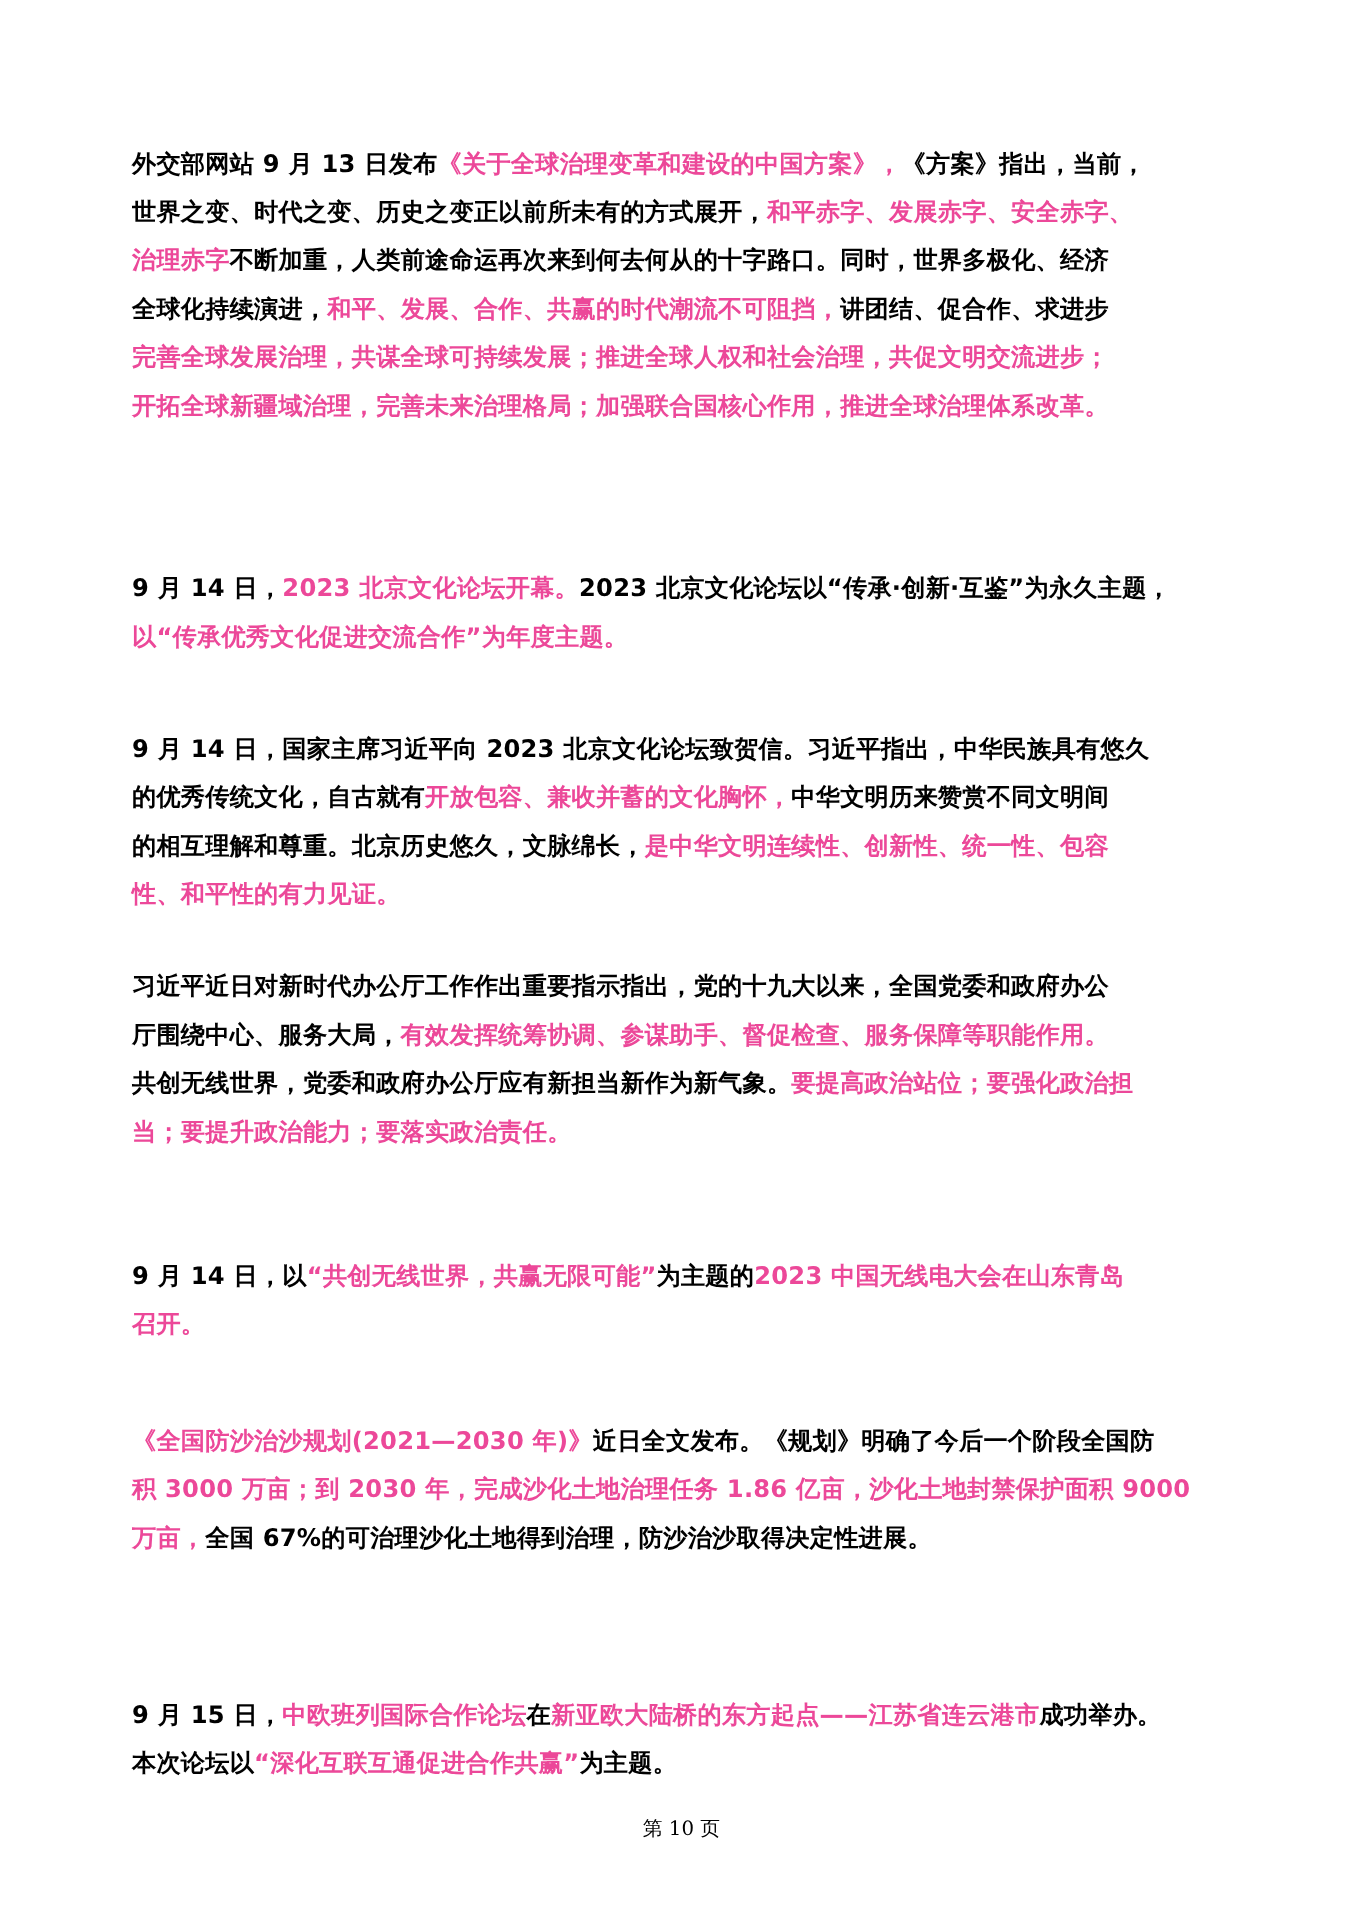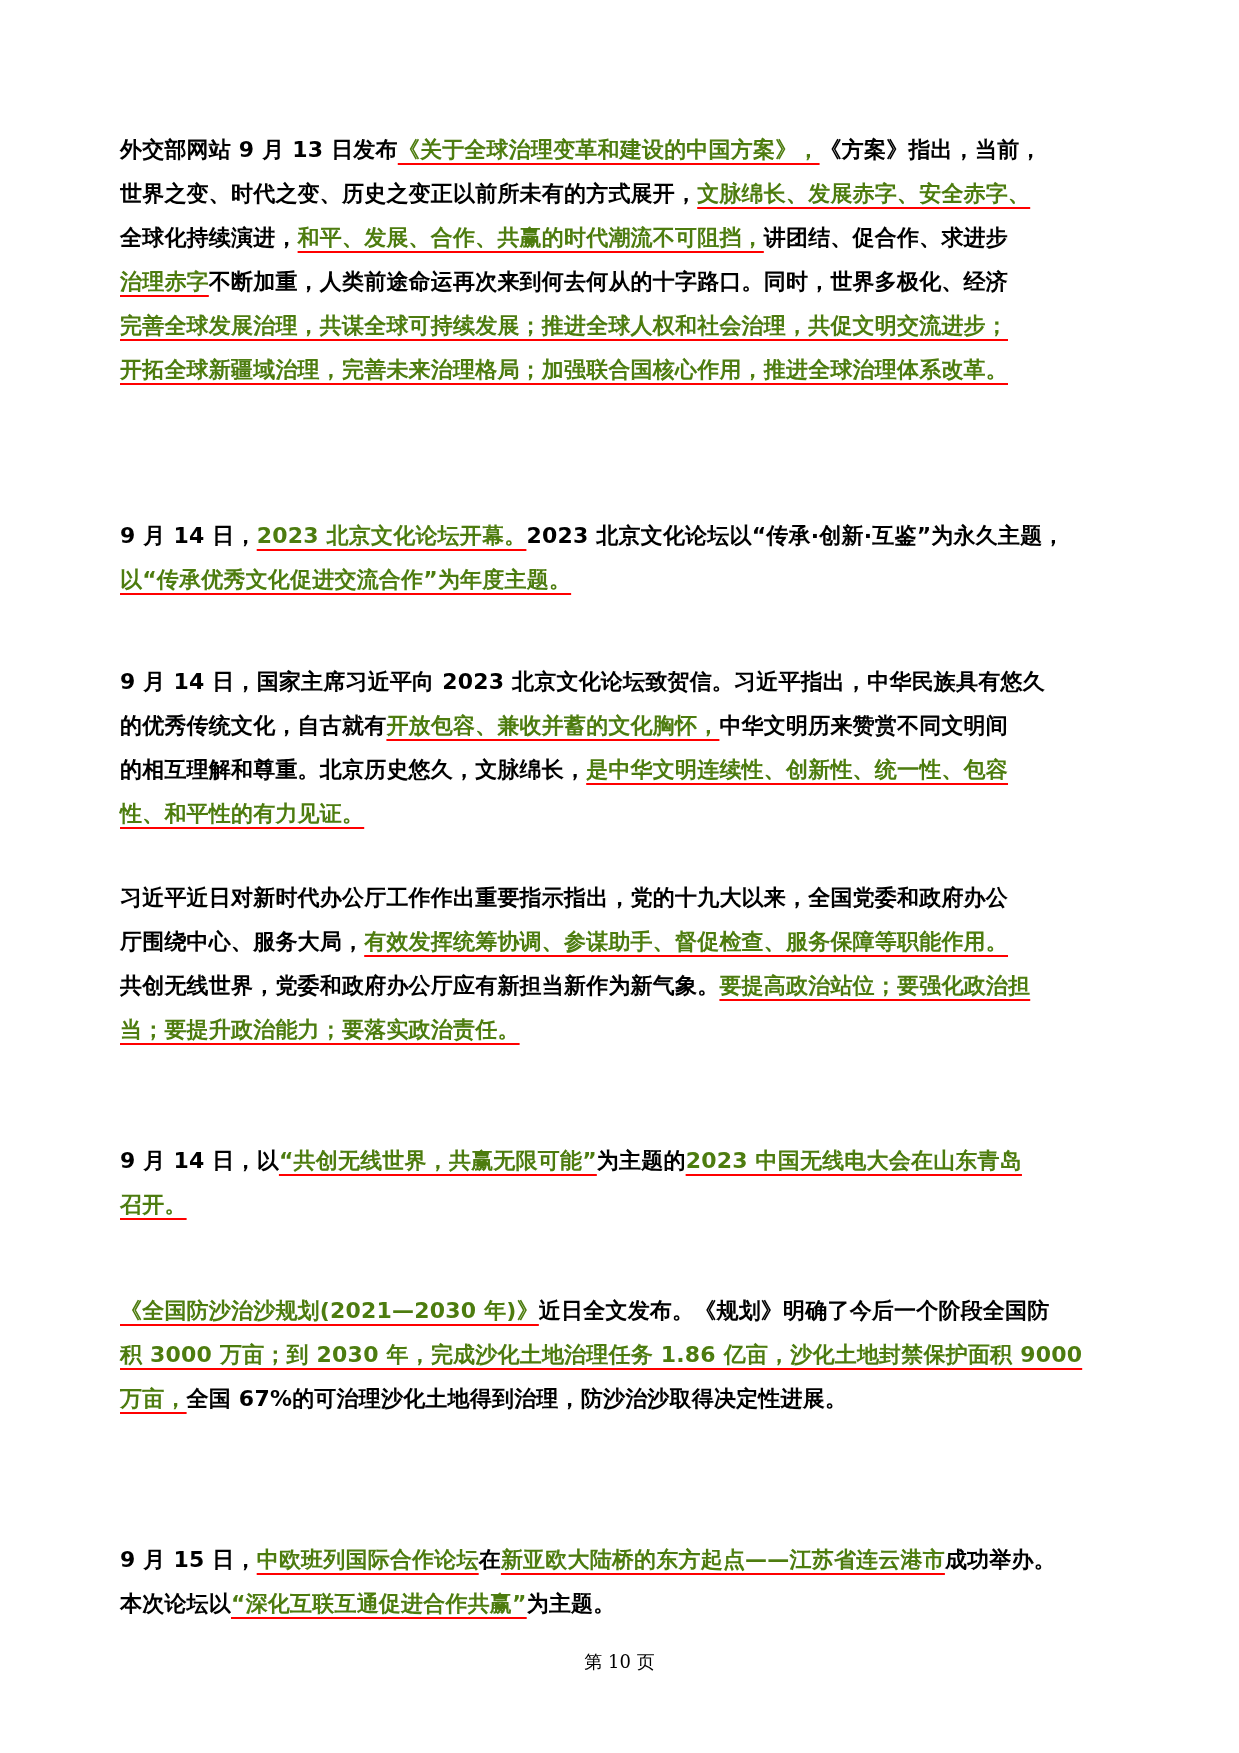--- a/index.html
+++ b/index.html
@@ -3,35 +3,35 @@
 <meta charset="utf-8">
 <style>
   html, body { margin: 0; padding: 0; background: #ffffff; }
   body { width: 1239px; height: 1753px; position: relative; overflow: hidden;
          font-family: "DejaVu Sans", "Liberation Sans", sans-serif; }
   .page { position: absolute; left: 0; top: 0; width: 1239px; height: 1753px; background: #fff; }
   .para { position: absolute; left: 120px; width: 1010px; }
   .line { height: 44px; line-height: 44px; white-space: nowrap; font-size: 22px;
           font-weight: bold; color: #000; letter-spacing: 0.2px; }
   .seg { }
-  .seg.hl { color: #4d7c0f; text-decoration: underline; text-decoration-color: #ff0000;
+  .seg.hl { color: #ec4899; text-decoration-color: #ff0000;
             text-decoration-thickness: 2px; text-underline-offset: 6px; }
   .footer { position: absolute; left: 0; width: 1239px; top: 1650px; text-align: center;
             font-size: 18px; color: #000; font-family: "DejaVu Serif", "Liberation Serif", serif; }
 </style>
 </head>
 <body>
 
 <div class="page">
   <div id="content">
       <div class="para" style="top: 128px;">
         <div class="line"><span class="seg">外交部网站 9 月 13 日发布</span><span class="seg hl">《关于全球治理变革和建设的中国方案》，</span><span class="seg">《方案》指出，当前，</span></div>
-        <div class="line"><span class="seg">世界之变、时代之变、历史之变正以前所未有的方式展开，</span><span class="seg hl">文脉绵长、发展赤字、安全赤字、</span></div>
+        <div class="line"><span class="seg">世界之变、时代之变、历史之变正以前所未有的方式展开，</span><span class="seg hl">和平赤字、发展赤字、安全赤字、</span></div>
+        <div class="line"><span class="seg hl">治理赤字</span><span class="seg">不断加重，人类前途命运再次来到何去何从的十字路口。同时，世界多极化、经济</span></div>
         <div class="line"><span class="seg">全球化持续演进，</span><span class="seg hl">和平、发展、合作、共赢的时代潮流不可阻挡，</span><span class="seg">讲团结、促合作、求进步</span></div>
-        <div class="line"><span class="seg hl">治理赤字</span><span class="seg">不断加重，人类前途命运再次来到何去何从的十字路口。同时，世界多极化、经济</span></div>
         <div class="line"><span class="seg hl">完善全球发展治理，共谋全球可持续发展；推进全球人权和社会治理，共促文明交流进步；</span></div>
         <div class="line"><span class="seg hl">开拓全球新疆域治理，完善未来治理格局；加强联合国核心作用，推进全球治理体系改革。</span></div>
       </div>
       <div class="para" style="top: 514px;">
         <div class="line"><span class="seg">9 月 14 日，</span><span class="seg hl">2023 北京文化论坛开幕。</span><span class="seg">2023 北京文化论坛以“传承·创新·互鉴”为永久主题，</span></div>
         <div class="line"><span class="seg hl">以“传承优秀文化促进交流合作”为年度主题。</span></div>
       </div>
       <div class="para" style="top: 660px;">
         <div class="line"><span class="seg">9 月 14 日，国家主席习近平向 2023 北京文化论坛致贺信。习近平指出，中华民族具有悠久</span></div>
         <div class="line"><span class="seg">的优秀传统文化，自古就有</span><span class="seg hl">开放包容、兼收并蓄的文化胸怀，</span><span class="seg">中华文明历来赞赏不同文明间</span></div>

